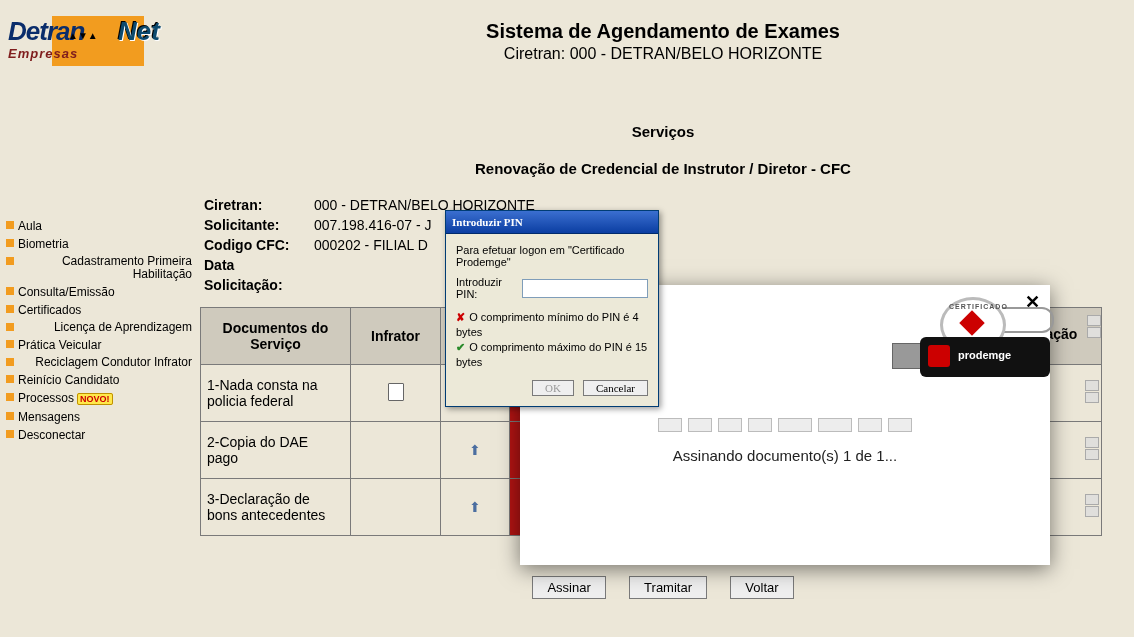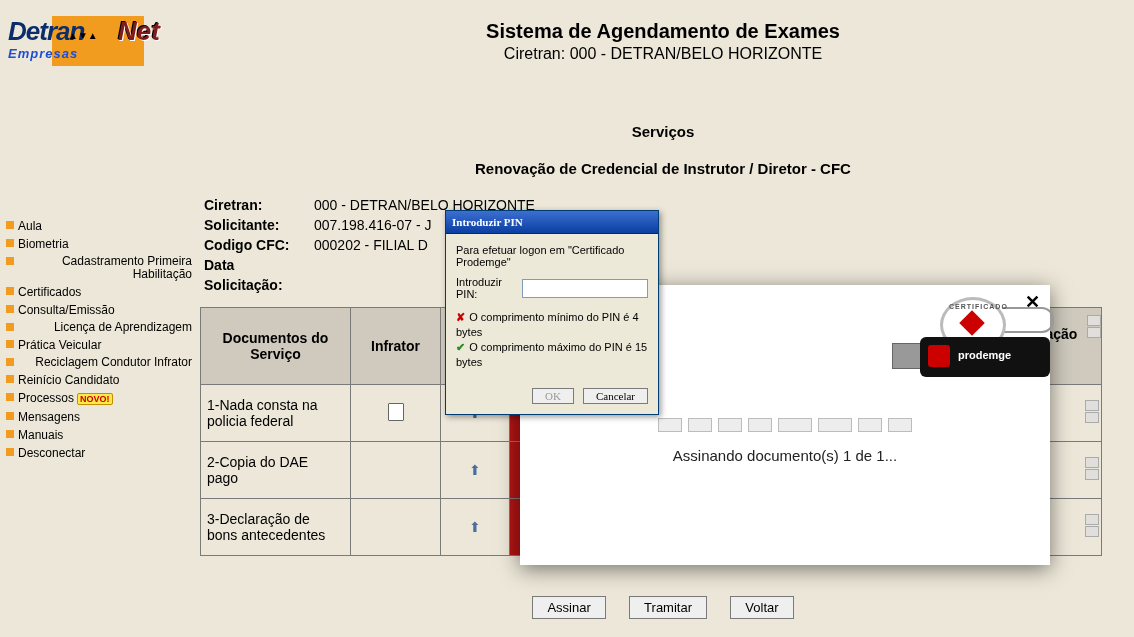--- a/index.html
+++ b/index.html
@@ -1,43 +1,43 @@
 <!DOCTYPE html>
 <html><head>
 <meta charset="utf-8">
 <style>
 html,body{margin:0;padding:0;font-family:Arial,Helvetica,sans-serif;font-size:12px;background:#ece7d8;}
 .page{width:1134px;height:637px;position:relative;overflow:hidden;background:#ece7d8;}
 .sidebar{position:absolute;left:0;top:4px;width:192px;height:474px;background:#ece7d8;}
 .logo{width:160px;height:75px;margin:8px 0 0 8px;position:relative;}
 .logo .bg-shape{position:absolute;left:44px;top:4px;width:92px;height:50px;background:#f29c1f;}
 .logo .detran{position:absolute;left:0;top:6px;font:italic bold 26px/1 Arial;color:#0a2d6b;letter-spacing:-1px;}
-.logo .net{position:absolute;left:110px;top:6px;font:italic bold 26px/1 Arial;color:#7f1d1d;text-shadow:1px 1px #fff, -1px -1px #000;}
-.logo .empresas{position:absolute;left:0px;top:34px;font:italic bold 13px Arial;color:#1d4ed8;letter-spacing:1px;}
+.logo .net{position:absolute;left:110px;top:6px;font:italic bold 26px/1 Arial;color:#0c4a6e;text-shadow:1px 1px #fff, -1px -1px #000;}
+.logo .empresas{position:absolute;left:0px;top:34px;font:italic bold 13px Arial;color:#7f1d1d;letter-spacing:1px;}
 .logo .zig{position:absolute;left:60px;top:18px;font-size:10px;color:#000;}
 
 .menu{margin-top:130px;list-style:none;padding:0;}
 .menu li{padding:2px 0 2px 18px;position:relative;color:#000;font-size:12px;line-height:14px;cursor:pointer;}
 .menu li::before{content:"";position:absolute;left:6px;top:4px;width:8px;height:8px;background:#f29c1f;}
 .menu li.two-line{line-height:13px;text-align:right;}
 .novo{background:#ffe84a;color:#c00;font-size:9px;font-weight:bold;border:1px solid #c09000;padding:0 2px;border-radius:2px;margin-left:3px;}
 
 .content{position:absolute;left:192px;top:0;right:0;height:637px;background:#ece7d8;}
 .header-title{text-align:center;font:bold 20px Arial;color:#000;padding-top:20px;}
 .header-sub{text-align:center;font:16px Arial;color:#000;padding-top:2px;}
 .services-h{text-align:center;font:bold 15px Arial;padding-top:60px;}
 .services-sub{text-align:center;font:bold 15px Arial;padding-top:20px;}
 .info{margin:18px 0 0 12px;font:bold 14px Arial;color:#000;}
 .info .row{line-height:20px;}
 .info .lbl{display:inline-block;width:110px;}
 .info .val{font-weight:normal;margin-top:37px;}
 
 .docs-table{border-collapse:collapse;margin:12px 0 0 8px;table-layout:fixed;}
 .docs-table th,.docs-table td{border:1px solid #7a7a7a;text-align:center;font:14px Arial;vertical-align:middle;}
-.docs-table th{background:#cfcabd;font-weight:bold;padding:14px 4px;}
+.docs-table th{background:#cfcabd;font-weight:bold;padding:4px 4px;}
 .docs-table td{background:#ece7d8;padding:12px;}
 .docs-table td.left{text-align:left;padding-left:6px;}
 .docs-table .upl-hdr{font-weight:bold;}
 .docs-table .pend{color:#c00;font-size:11px;}
 .redcell{background:#b31413 !important;}
 .col-last{width:532px;}
 .doc-icon{width:14px;height:16px;border:1px solid #666;border-radius:1px;display:inline-block;background:#fff;position:relative;}
 .up-icon{color:#4b6ea0;font-size:14px;}
 .spin{display:inline-block;width:10px;}
 .spin .ar{width:14px;height:11px;background:#e0dfdc;border:1px solid #aaa;margin:1px 0;box-sizing:border-box;}
@@ -69,48 +69,47 @@
 .pin-dlg .titlebar{height:22px;background:linear-gradient(#3b6fd0,#0b3ea2);color:#fff;font:bold 11px Tahoma;line-height:22px;padding-left:6px;border-bottom:1px solid #002a6b;}
 .pin-dlg .body{padding:8px 10px 10px 10px;}
 .pin-dlg .line{margin:2px 0 8px 0;color:#000;}
 .pin-dlg .fld{display:flex;align-items:center;gap:6px;margin-bottom:10px;}
 .pin-dlg input{width:120px;height:17px;border:1px solid #7f9db9;background:#fff;padding:0 2px;font:11px Tahoma;}
 .pin-dlg .rules{margin:2px 0 10px 0;line-height:15px;}
 .pin-dlg .ico-x{color:#c00;font-weight:bold;margin-right:4px;}
 .pin-dlg .ico-v{color:#2a8a2a;font-weight:bold;margin-right:4px;}
 .pin-dlg .btns{text-align:right;}
 .pin-dlg .btns button{font:11px Tahoma;padding:1px 12px;margin-left:6px;background:#efefef;border:1px solid #7a7a7a;cursor:pointer;}
-.pin-dlg .btns button:disabled{color:#999;margin-top:8px;}
+.pin-dlg .btns button:disabled{color:#999;}
 </style>
 </head>
 <body>
 
 <div class="page">
 
   <div class="sidebar">
     <div class="logo">
       <div class="bg-shape"></div>
       <span class="detran">Detran</span>
       <span class="net">Net</span>
       <span class="empresas">Empresas</span>
       <span class="zig">▲▼▲</span>
     </div>
     <ul class="menu">
       <li><span>Aula</span></li>
       <li><span>Biometria</span></li>
       <li class="two-line"><span>Cadastramento Primeira Habilitação</span></li>
+      <li><span>Consulta/Emissão</span></li>
       <li><span>Certificados</span></li>
-      <li><span>Consulta/Emissão</span></li>
       <li class="two-line"><span>Licença de Aprendizagem</span></li>
       <li><span>Prática Veicular</span></li>
       <li class="two-line"><span>Reciclagem Condutor Infrator</span></li>
       <li><span>Reinício Candidato</span></li>
       <li><span>Processos</span><span class="novo">NOVO!</span></li>
       <li><span>Mensagens</span></li>
-      <li><span>Manuais</span></li>
       <li><span>Desconectar</span></li>
     </ul>
   </div>
 
   <div class="content">
     <div class="header-title">Sistema de Agendamento de Exames</div>
     <div class="header-sub">Ciretran: 000 - DETRAN/BELO HORIZONTE</div>
     <div class="services-h">Serviços</div>
     <div class="services-sub">Renovação de Credencial de Instrutor / Diretor - CFC</div>
 

